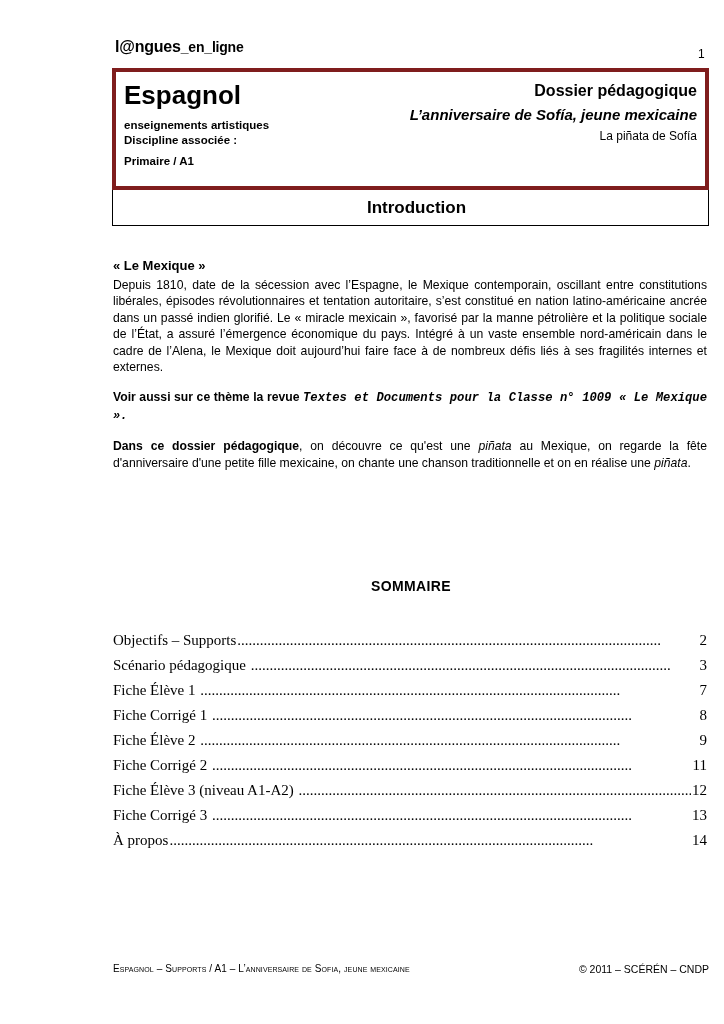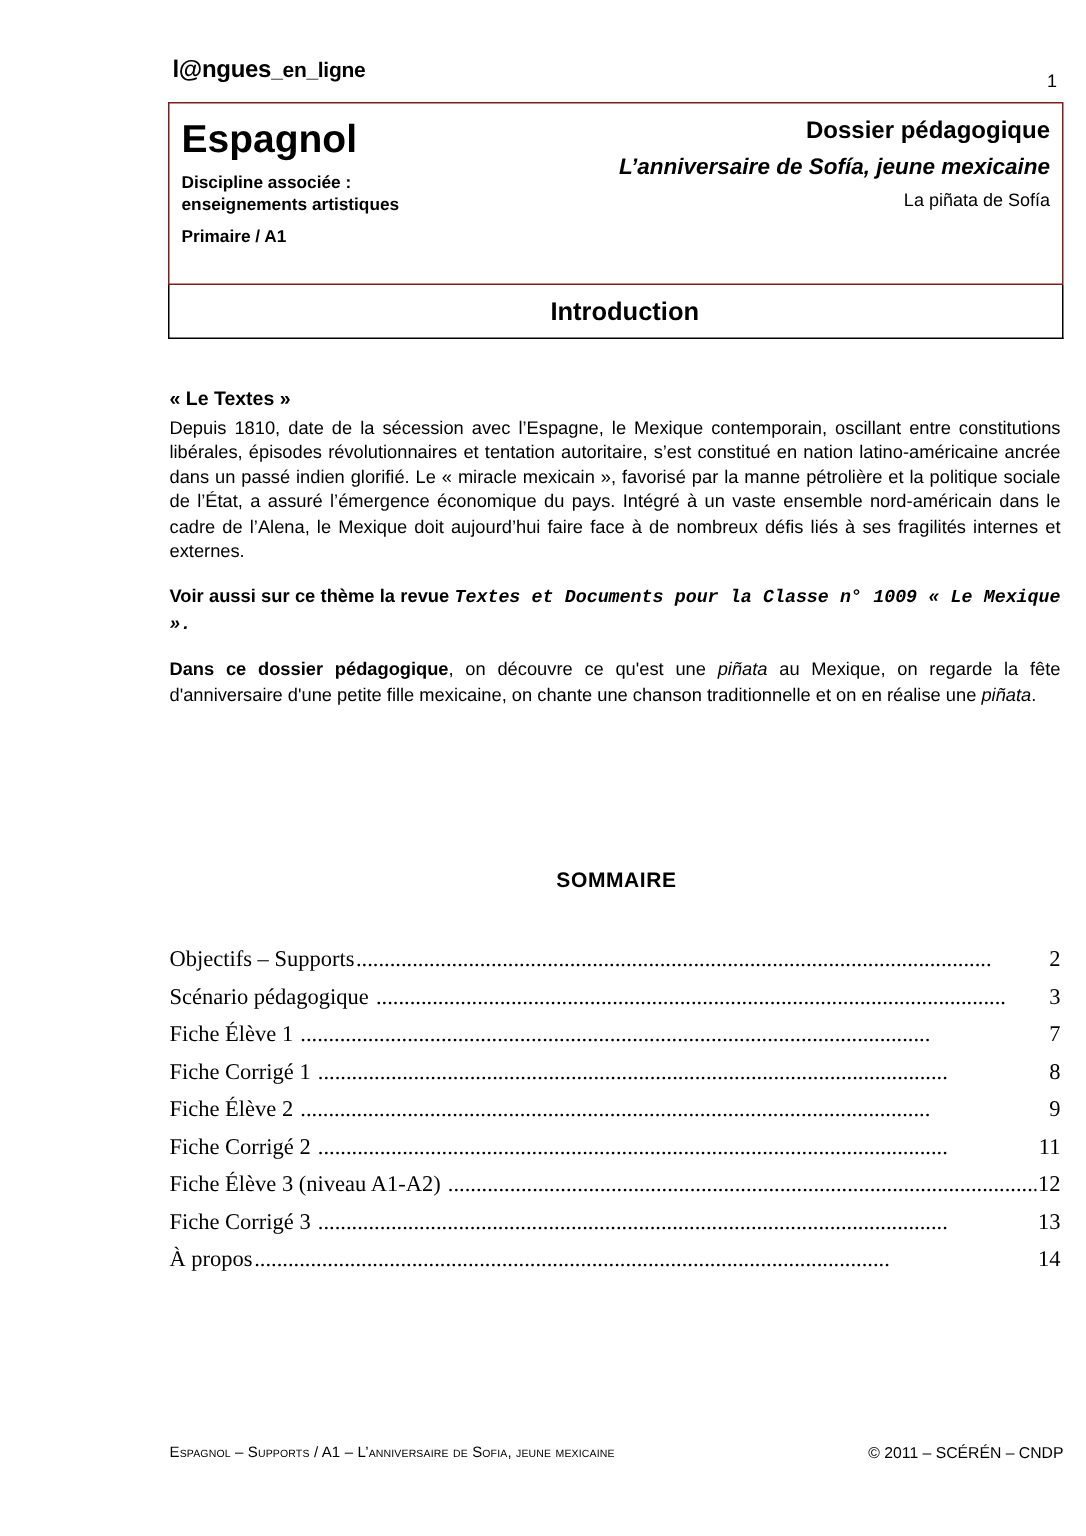--- a/index.html
+++ b/index.html
@@ -48,21 +48,21 @@
     color: #000;
   }
 
   
   .header-box {
     position: absolute;
     left: 63px;
     top: 68px;
     width: 597px;
     height: 122px;
-    border: 1px solid #7f1d1d;
+    border: 4px solid #7f1d1d;
     box-sizing: border-box;
   }
   .header-left {
     position: absolute;
     left: 8px;
     top: 8px;
     width: 290px;
   }
   .subject-title {
     font-size: 26px;
@@ -209,37 +209,37 @@
 
   <div class="logo">
     <span class="part-a">l@ngues</span><span class="part-b">_en_ligne</span>
   </div>
 
   <div class="page-number">1</div>
 
   <div class="header-box">
     <div class="header-left">
       <div class="subject-title">Espagnol</div>
+      <div class="discipline">enseignements artistiques</div>
       <div class="discipline">Discipline associée :</div>
-      <div class="discipline">enseignements artistiques</div>
       <div class="level">Primaire / A1</div>
     </div>
     <div class="header-right">
       <div class="dossier-label">Dossier pédagogique</div>
       <div class="dossier-title">L’anniversaire de Sofía, jeune mexicaine</div>
       <div class="dossier-subtitle">La piñata de Sofía</div>
     </div>
   </div>
 
   <div class="intro-box">
     <span class="txt">Introduction</span>
   </div>
 
   <div class="body-area">
-    <div class="sec-title">« Le Textes »</div>
+    <div class="sec-title">« Le Mexique »</div>
     <p class="para">Depuis 1810, date de la sécession avec l’Espagne, le Mexique contemporain, oscillant entre constitutions libérales, épisodes révolutionnaires et tentation autoritaire, s’est constitué en nation latino-américaine ancrée dans un passé indien glorifié. Le « miracle mexicain », favorisé par la manne pétrolière et la politique sociale de l’État, a assuré l’émergence économique du pays. Intégré à un vaste ensemble nord-américain dans le cadre de l’Alena, le Mexique doit aujourd’hui faire face à de nombreux défis liés à ses fragilités internes et externes.</p>
     <p class="para"><span class="b">Voir aussi sur ce thème la revue </span><span class="bi">Textes et Documents pour la Classe n° 1009 « Le Mexique ».</span></p>
     <p class="para"><span class="b">Dans ce dossier pédagogique</span><span>, on découvre ce qu'est une </span><span class="i">piñata</span><span> au Mexique, on regarde la fête d'anniversaire d'une petite fille mexicaine, on chante une chanson traditionnelle et on en réalise une </span><span class="i">piñata</span><span>.</span></p>
   </div>
 
   <div class="sommaire-title">SOMMAIRE</div>
 
   <div class="toc">
     <div class="toc-row">
       <span class="toc-label">Objectifs – Supports</span>

